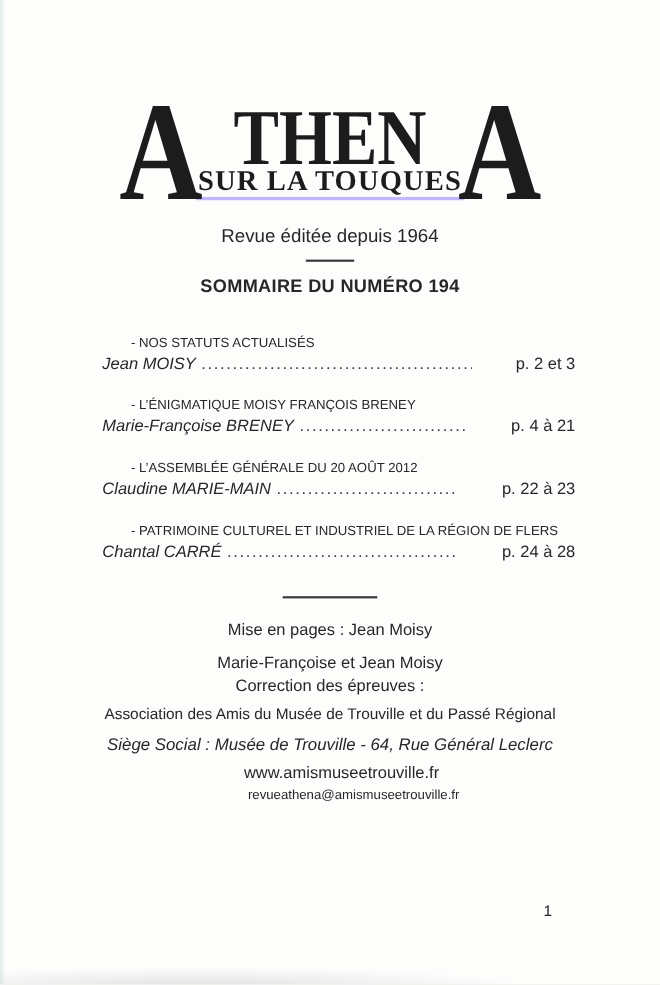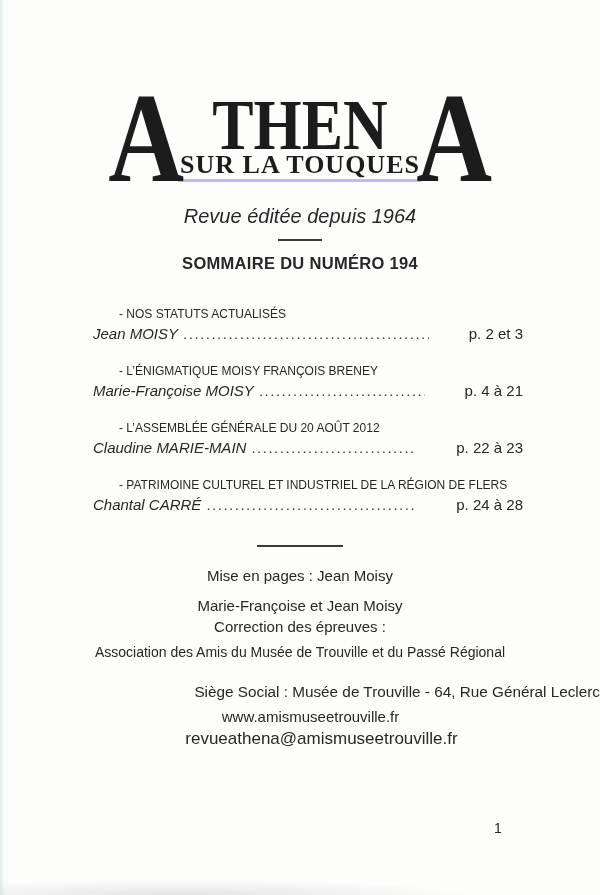--- a/index.html
+++ b/index.html
@@ -43,21 +43,21 @@
     transform:scaleX(0.86); transform-origin:bottom center;
     white-space:nowrap;
   }
   .logo-sub {
     font-size:26px; font-weight:bold; letter-spacing:1px; line-height:1.05;
     border-bottom:3px solid #c4b5fd; padding:0 2px 1px;
     margin-top:-2px; white-space:nowrap;
   }
 
   
-  .tagline { margin-top:21px; text-align:center; font-style:italic; font-size:20px; }
+  .tagline { margin-top:21px; text-align:center; font-size:17px; }
   .rule-small {
     width:44px; height:2px; background:#3a3a3a; border:0;
     margin:11px auto 0;
   }
   .heading {
     margin-top:13px; text-align:center;
     font-size:16.5px; font-weight:bold; letter-spacing:0.3px;
   }
 
   
@@ -86,23 +86,23 @@
   }
   .credit-layout { margin-top:20px; text-align:center; font-size:15px; }
   .credit-proof  { margin-top:11px; text-align:center; font-size:15px; line-height:21px; }
 
   
   .amt-wrap { margin-top:16px; text-align:center; }
   .amt-wrap svg { display:inline-block; }
 
   
   .assoc   { margin-top:7px;  text-align:center; font-size:14px; }
-  .address { margin-top:23px; text-align:right; font-size:15.3px; }
+  .address { margin-top:12px; text-align:center; font-size:15.3px; font-style:italic; }
   .website { margin-top:7px;  text-align:center; font-size:15px;padding-left:21px; }
-  .email   { margin-top:4px;  text-align:center; font-size:17px;padding-left:43px; }
+  .email   { margin-top:4px;  text-align:center; font-size:12px;padding-left:43px; }
 
   .page-number { position:absolute; left:494px; top:820px; font-size:14px; }
 </style>
 </head>
 <body>
 
 <div class="page">
 
   <div class="masthead">
     <span class="logo-a first">A</span>
@@ -124,21 +124,21 @@
       <div class="toc-line2">
         <span class="toc-author">Jean MOISY</span>
         <span class="toc-leader"></span>
         <span class="toc-pages">p. 2 et 3</span>
       </div>
     </div>
 
     <div class="toc-entry">
       <div class="toc-title">- L’ÉNIGMATIQUE MOISY FRANÇOIS BRENEY</div>
       <div class="toc-line2">
-        <span class="toc-author">Marie-Françoise MOISY</span>
+        <span class="toc-author">Marie-Françoise BRENEY</span>
         <span class="toc-leader"></span>
         <span class="toc-pages">p. 4 à 21</span>
       </div>
     </div>
 
     <div class="toc-entry">
       <div class="toc-title">- L’ASSEMBLÉE GÉNÉRALE DU 20 AOÛT 2012</div>
       <div class="toc-line2">
         <span class="toc-author">Claudine MARIE-MAIN</span>
         <span class="toc-leader"></span>

